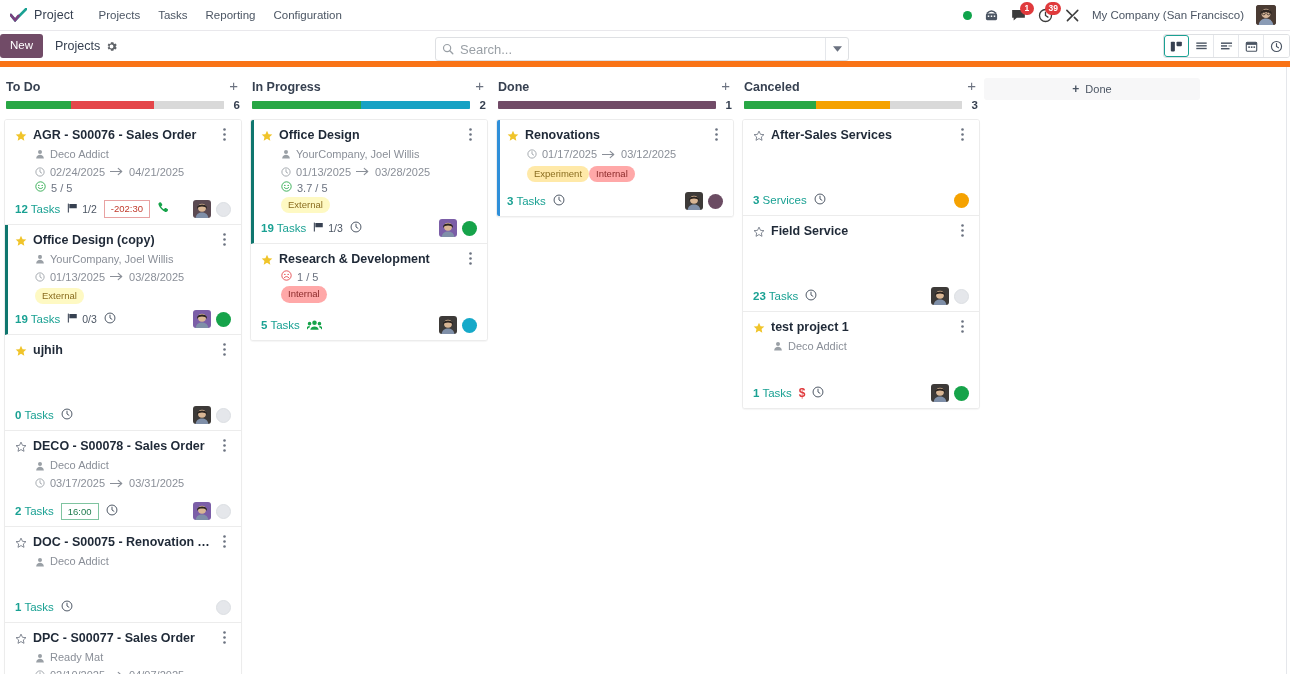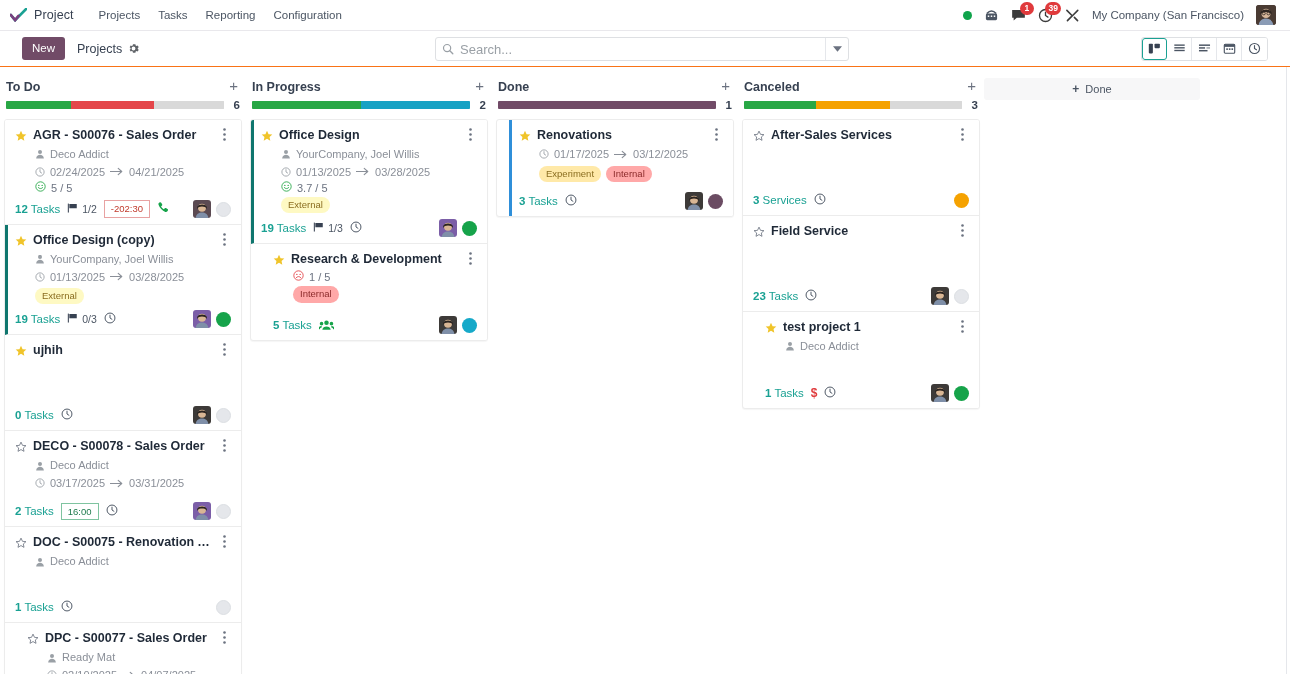--- a/index.html
+++ b/index.html
@@ -60,23 +60,23 @@
   .company-name { font-size: 11.5px; color: #4b5563; white-space: nowrap; cursor: pointer;}
   .user-avatar {
     width: 20px; height: 20px; border-radius: 3px; overflow: hidden;
     background: #4a3f3a; cursor: pointer; display:block;
   }
 
   
   .control-panel {
     height: 36px;
     background: #ffffff;
-    border-bottom: 1px solid #f97316;
+    border-bottom: 6px solid #f97316;
     display: flex; align-items: center;
-    padding: 0 22px;
+    padding: 0 0;
     position: relative;
   }
   .btn-new {
     background: #714b67; color: #fff;
     font-size: 11.5px; font-weight: 500;
     border: none; border-radius: 3px;
     padding: 4px 10px; cursor: pointer;
     line-height: 1.35;
   }
   .breadcrumb {
@@ -175,21 +175,21 @@
   }
   .kcard {
     background: #fff;
     border-bottom: 1px solid #ececec;
     padding: 8px 10px 6px 10px;
     position: relative;
     cursor: pointer;
     min-height: 96px;
     display: flex; flex-direction: column;
   }
-  .kcard:last-child { border-bottom: none; margin-left: 12px; }
+  .kcard:last-child { border-bottom: none; }
   .kcard.bl-yellow { border-left: 3px solid #0f766e; padding-left: 7px; }
   .kcard.bl-blue { border-left: 3px solid #2f8fd9; padding-left: 7px; }
 
   .kcard-head { display: flex; align-items: flex-start; }
   .star {
     margin-right: 6px; flex: 0 0 auto; line-height: 1;
     padding-top: 1px; cursor: pointer;
   }
   .kcard-title {
     font-size: 12.5px; font-weight: 700; color: #1f2937;
@@ -203,21 +203,21 @@
     padding: 0 2px;
   }
   .kcard-body { padding-left: 20px; padding-top: 1px; flex: 1;}
   .meta-row {
     display: flex; align-items: center; gap: 5px;
     font-size: 11px; color: #8a8f98; line-height: 1.5;
     margin-bottom: 1px;
   }
   .meta-row .m-ico { display: flex; align-items: center; color: #9aa0a6; }
   .rating-row { display: flex; align-items: center; gap: 5px; font-size: 11px; color: #6b7280; }
-  .tags { display: flex; gap: 5px; margin-top: 3px; flex-wrap: wrap; text-align: right;}
+  .tags { display: flex; margin-top: 3px; flex-wrap: wrap; text-align: right;}
   .tag {
     font-size: 9.5px; padding: 2px 7px; border-radius: 9px;
     line-height: 1.3; white-space: nowrap;
   }
   .tag-external { background: #fef9c3; color: #8a6d1f; }
   .tag-internal { background: #ffa8a8; color: #8c2b2b; }
   .tag-experiment { background: #ffe9a8; color: #8a6d1f; }
 
   .kcard-foot {
     display: flex; align-items: center; gap: 7px;

